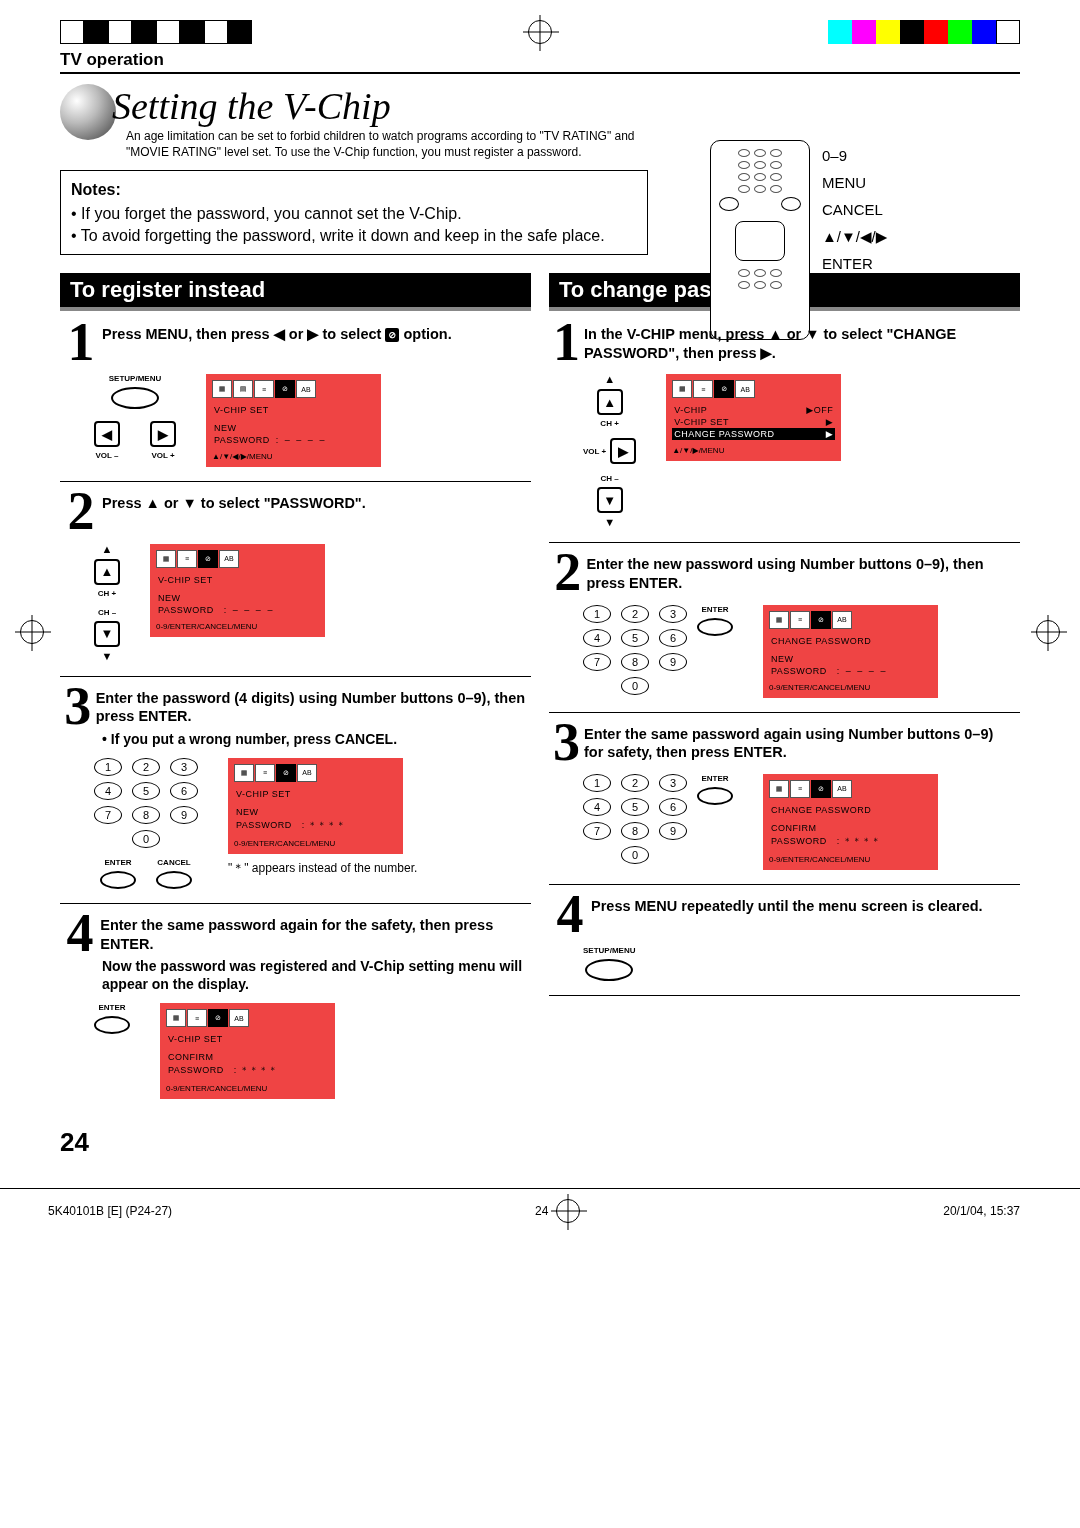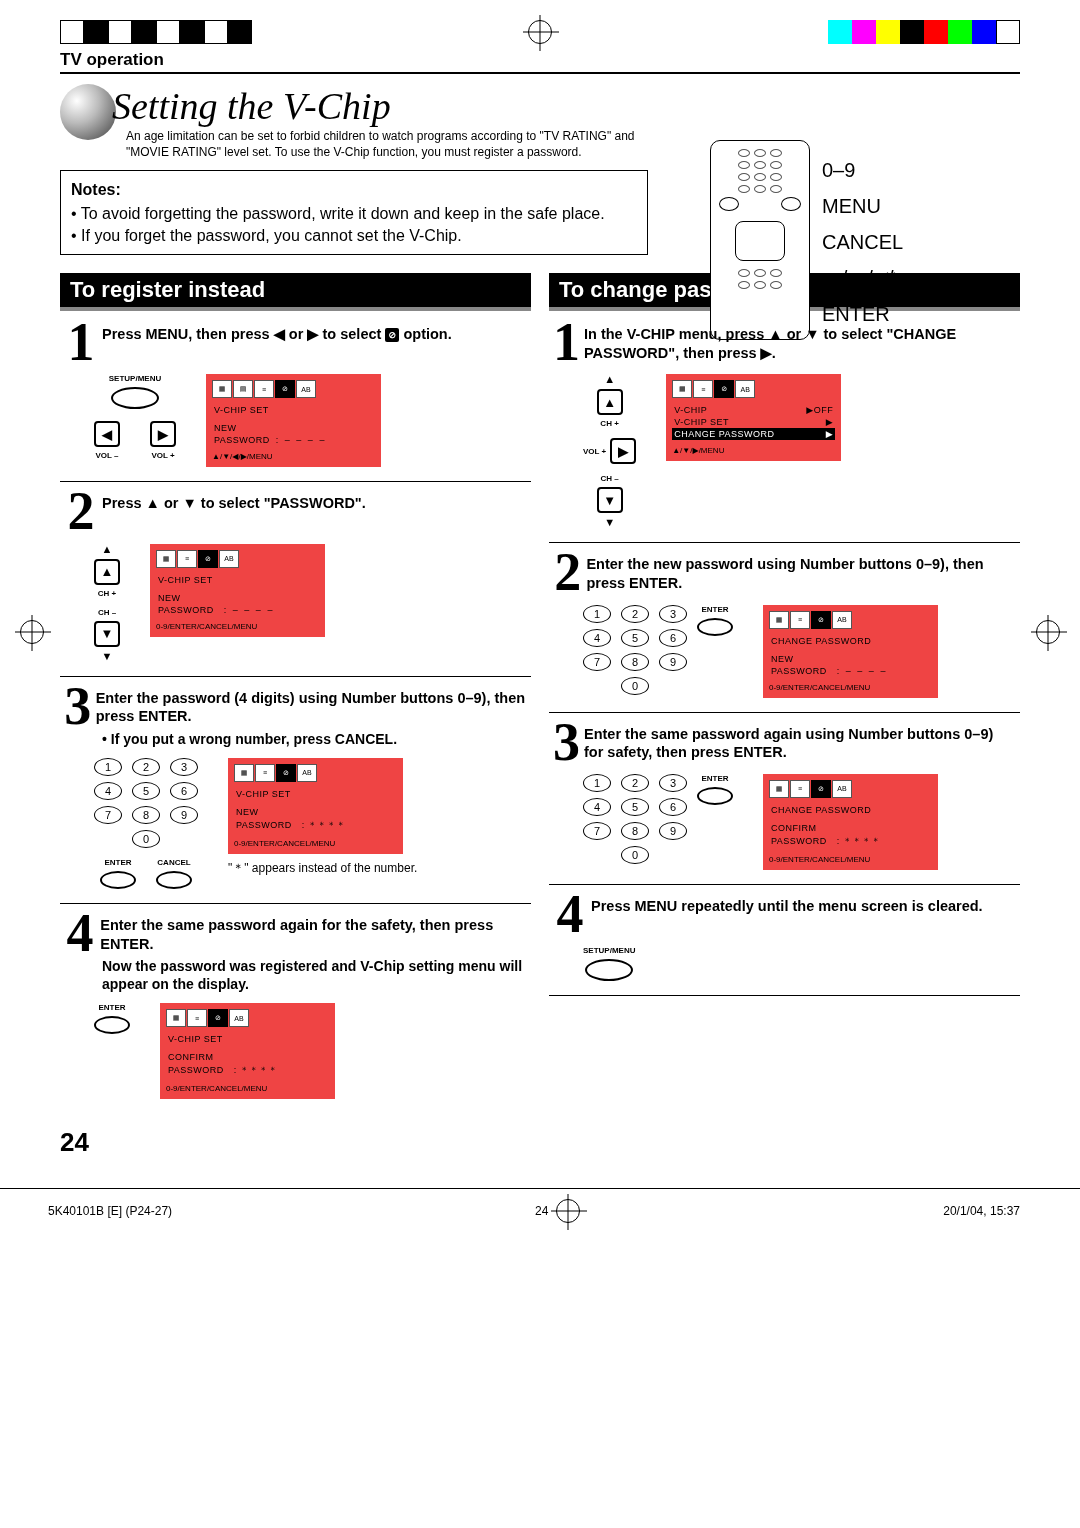--- a/index.html
+++ b/index.html
@@ -48,21 +48,21 @@
   .osd-line .dash { letter-spacing: 2px; }
   .osd-foot { font-size: 8px; margin-top: 6px; }
   .keypad { display: grid; grid-template-columns: repeat(3, 28px); gap: 6px 10px; font-size: 11px; }
   .kbtn { width: 28px; height: 18px; border: 1.5px solid #000; border-radius: 50%; display:flex; align-items:center; justify-content:center; background:#fff;}
   .kbtn.wide { grid-column: 2; }
   .remote-diagram { position: absolute; top: 140px; right: 70px; width: 300px; display:flex; gap:12px; align-items:flex-start; }
   .remote-body { width: 100px; height: 200px; border: 1.5px solid #000; border-radius: 10px; padding: 8px; background:#fff; display:flex; flex-direction:column; gap:4px; }
   .rb-row { display:flex; gap:4px; justify-content:center;}
   .rb-c { width:12px; height:8px; border:1px solid #555; border-radius:50%; }
   .rb-big { width:20px; height:14px; border:1.5px solid #000; border-radius:50%;}
-  .remote-labels { font-size: 20px; line-height: 1.8; margin-top: 12px;}
+  .remote-labels { font-size: 15px; line-height: 1.8; margin-top: 2px;}
   .side-reg { position:absolute; top: 50%; transform: translateY(-50%);}
   .side-reg.left { left: 20px; }
   .side-reg.right { right: 20px; }
   .page-num { font-size: 26px; font-weight: bold; margin-top: 14px; }
   .footer-bar { border-top: 1px solid #000; display:flex; justify-content:space-between; align-items:center; font-size:12px; padding: 10px 60px 40px 48px; position:relative;}
   .footer-bar .reg-wrap { display:flex; align-items:center; gap:8px;}
   .small-note { font-size: 12px; text-align: right; margin-top: 6px; }
   .inline-icon { display:inline-block; width:14px; height:14px; background:#000; color:#fff; font-size:9px; text-align:center; line-height:14px; vertical-align:middle; border-radius:2px;}
   .enter-label { font-size:8px; font-weight:bold; text-align:center;}
   .updown { display:flex; flex-direction:column; gap:10px; align-items:center;}
@@ -110,22 +110,22 @@
     <div class="title-sphere"></div>
     <div>
       <div class="main-title">Setting the V-Chip</div>
       <div class="intro">An age limitation can be set to forbid children to watch programs according to "TV RATING" and "MOVIE RATING" level set. To use the V-Chip function, you must register a password.</div>
     </div>
   </div>
 
   <div class="notes-box">
     <div class="nh">Notes:</div>
     <ul>
+      <li>If you forget the password, you cannot set the V-Chip.</li>
       <li>To avoid forgetting the password, write it down and keep in the safe place.</li>
-      <li>If you forget the password, you cannot set the V-Chip.</li>
     </ul>
   </div>
 
   <div class="remote-diagram">
     <div class="remote-body">
       <div class="rb-row">
           <div class="rb-c"></div>
           <div class="rb-c"></div>
           <div class="rb-c"></div>
         </div>

